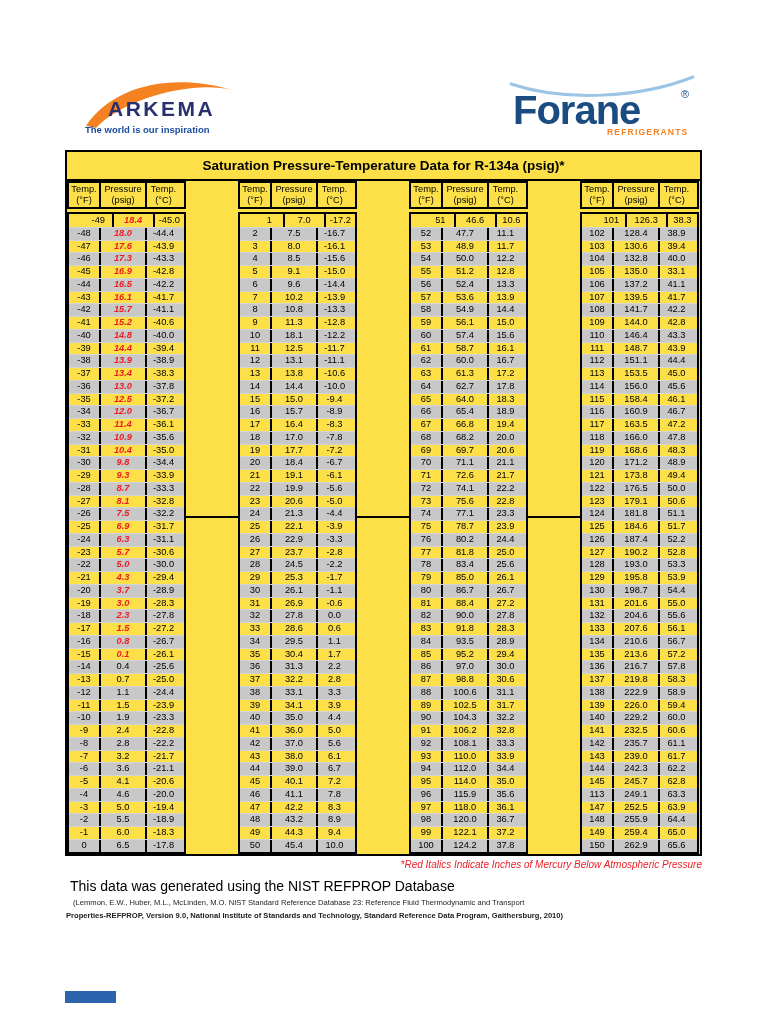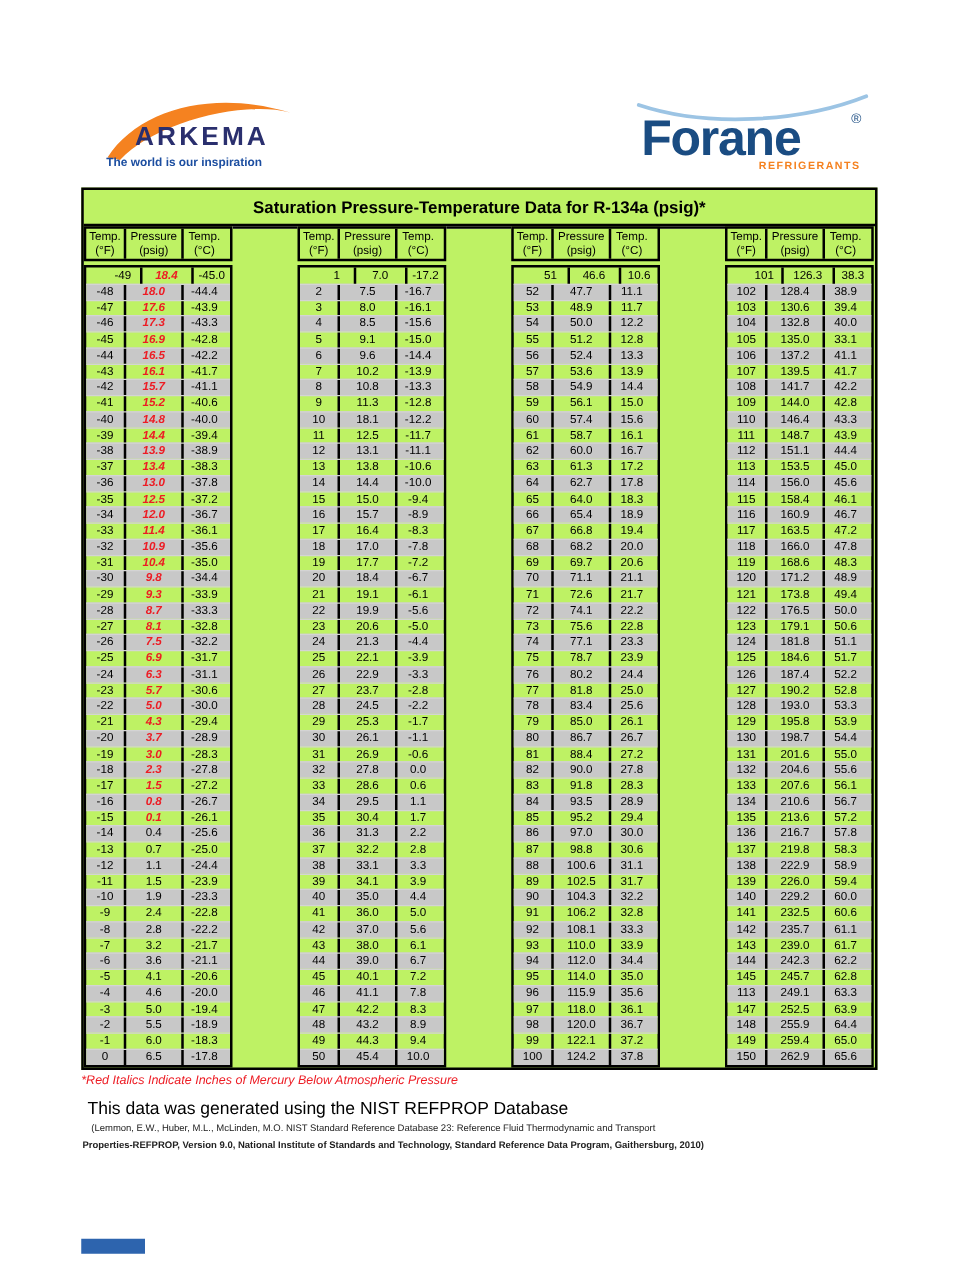--- a/index.html
+++ b/index.html
@@ -5,43 +5,43 @@
   html,body{margin:0;padding:0;}
   body{width:768px;height:1024px;background:#ffffff;position:relative;
        font-family:"Liberation Sans","DejaVu Sans",sans-serif;color:#000;}
   .abs{position:absolute;}
 
   
   #arkema-logo{left:82px;top:76px;width:170px;height:62px;}
   #forane-logo{left:505px;top:72px;width:195px;height:66px;}
 
   
-  .ptable{left:65px;top:150px;width:637px;border:2px solid #000;box-sizing:border-box;background:#bef264;}
+  .ptable{left:65px;top:150px;width:637px;border:2px solid #000;box-sizing:border-box;background:#fde047;}
   .ptitle{height:27px;line-height:27px;border-bottom:2px solid #000;text-align:center;
           font-weight:bold;font-size:13.5px;}
-  .groups{display:flex;align-items:flex-start;padding:0;}
+  .groups{display:flex;align-items:center;padding:0;}
   .group{width:119px;box-sizing:border-box;}
   .spacer{width:52px;border:1px solid #000;box-sizing:border-box;margin:0;background:#fff;}
   .ghead{display:flex;border:2px solid #000;box-sizing:border-box;height:28px;}
   .hcell{display:flex;flex-direction:column;justify-content:center;align-items:center;
          font-size:9.3px;line-height:1.15;box-sizing:border-box;}
   .gbody{border:2px solid #000;box-sizing:border-box;margin-top:3px;}
   .grow{display:flex;height:12.75px;box-sizing:border-box;align-items:center;border-top:1px solid #d4d4d4;}
   .grow:first-child{border-top:none;padding-left:16px;}
   .shade{background:#c8c8c8;}
   .cf,.cp,.cc{font-size:9.3px;text-align:center;line-height:1;box-sizing:border-box;}
   .cf,.hf{width:30px;}
   .cp,.hp{width:48px;border-left:2px solid #000;border-right:2px solid #000;align-self:stretch;
           display:flex;align-items:center;justify-content:center;}
   .hp{display:flex;}
   .cc,.hc{width:33px;}
   .red{color:#ed1c24;font-weight:bold;font-style:italic;}
 
   
-  .footnote{left:65px;top:859px;width:637px;text-align:left;color:#ed1c24;
+  .footnote{left:65px;top:859px;width:637px;text-align:right;color:#ed1c24;
             font-style:italic;font-size:10px;}
   .f-line1{left:70px;top:878px;font-size:14px;}
   .f-line2{left:73px;top:898px;font-size:7.6px;color:#222;}
   .f-line3{left:66px;top:911px;font-size:7.6px;color:#222;font-weight:bold;}
   .blue-bar{left:65px;top:991px;width:51px;height:12px;background:#2d64ae;}
 </style>
 </head>
 <body>
 
 <svg id="arkema-logo" class="abs" viewBox="0 0 170 62" xmlns="http://www.w3.org/2000/svg">

